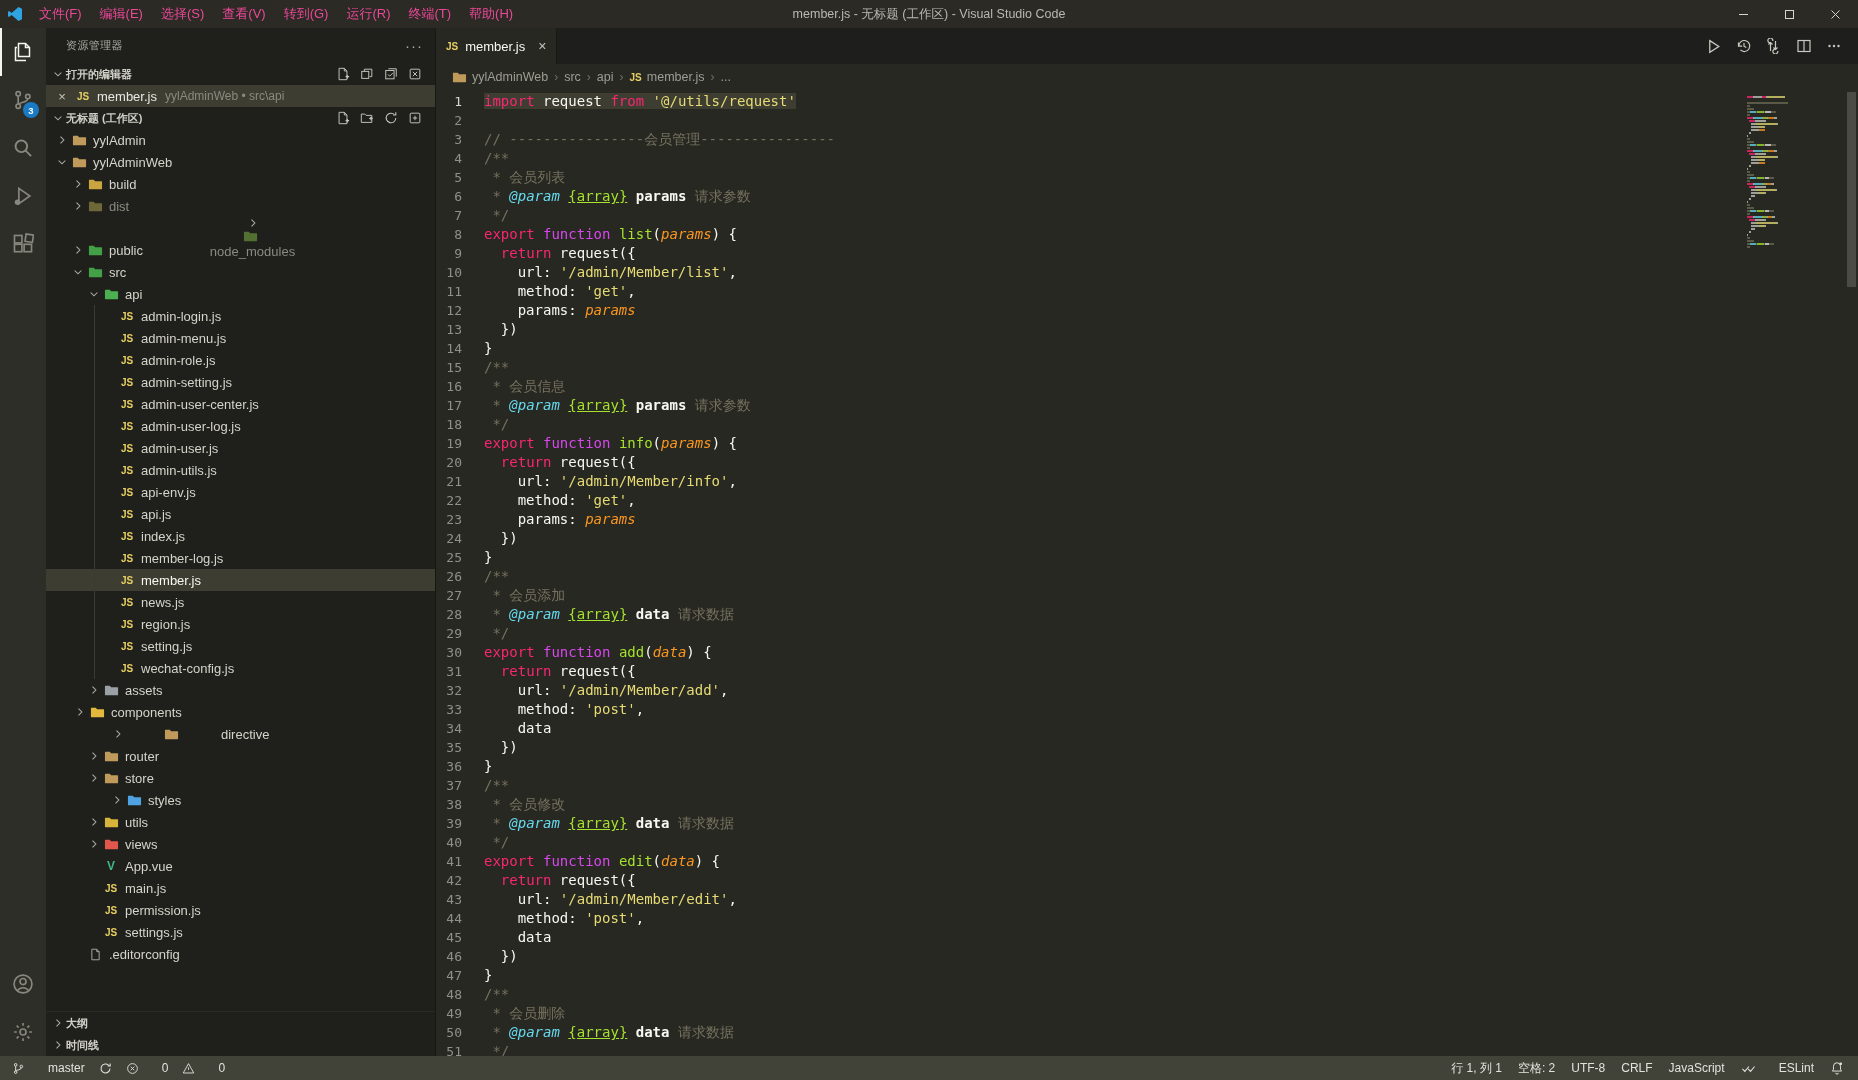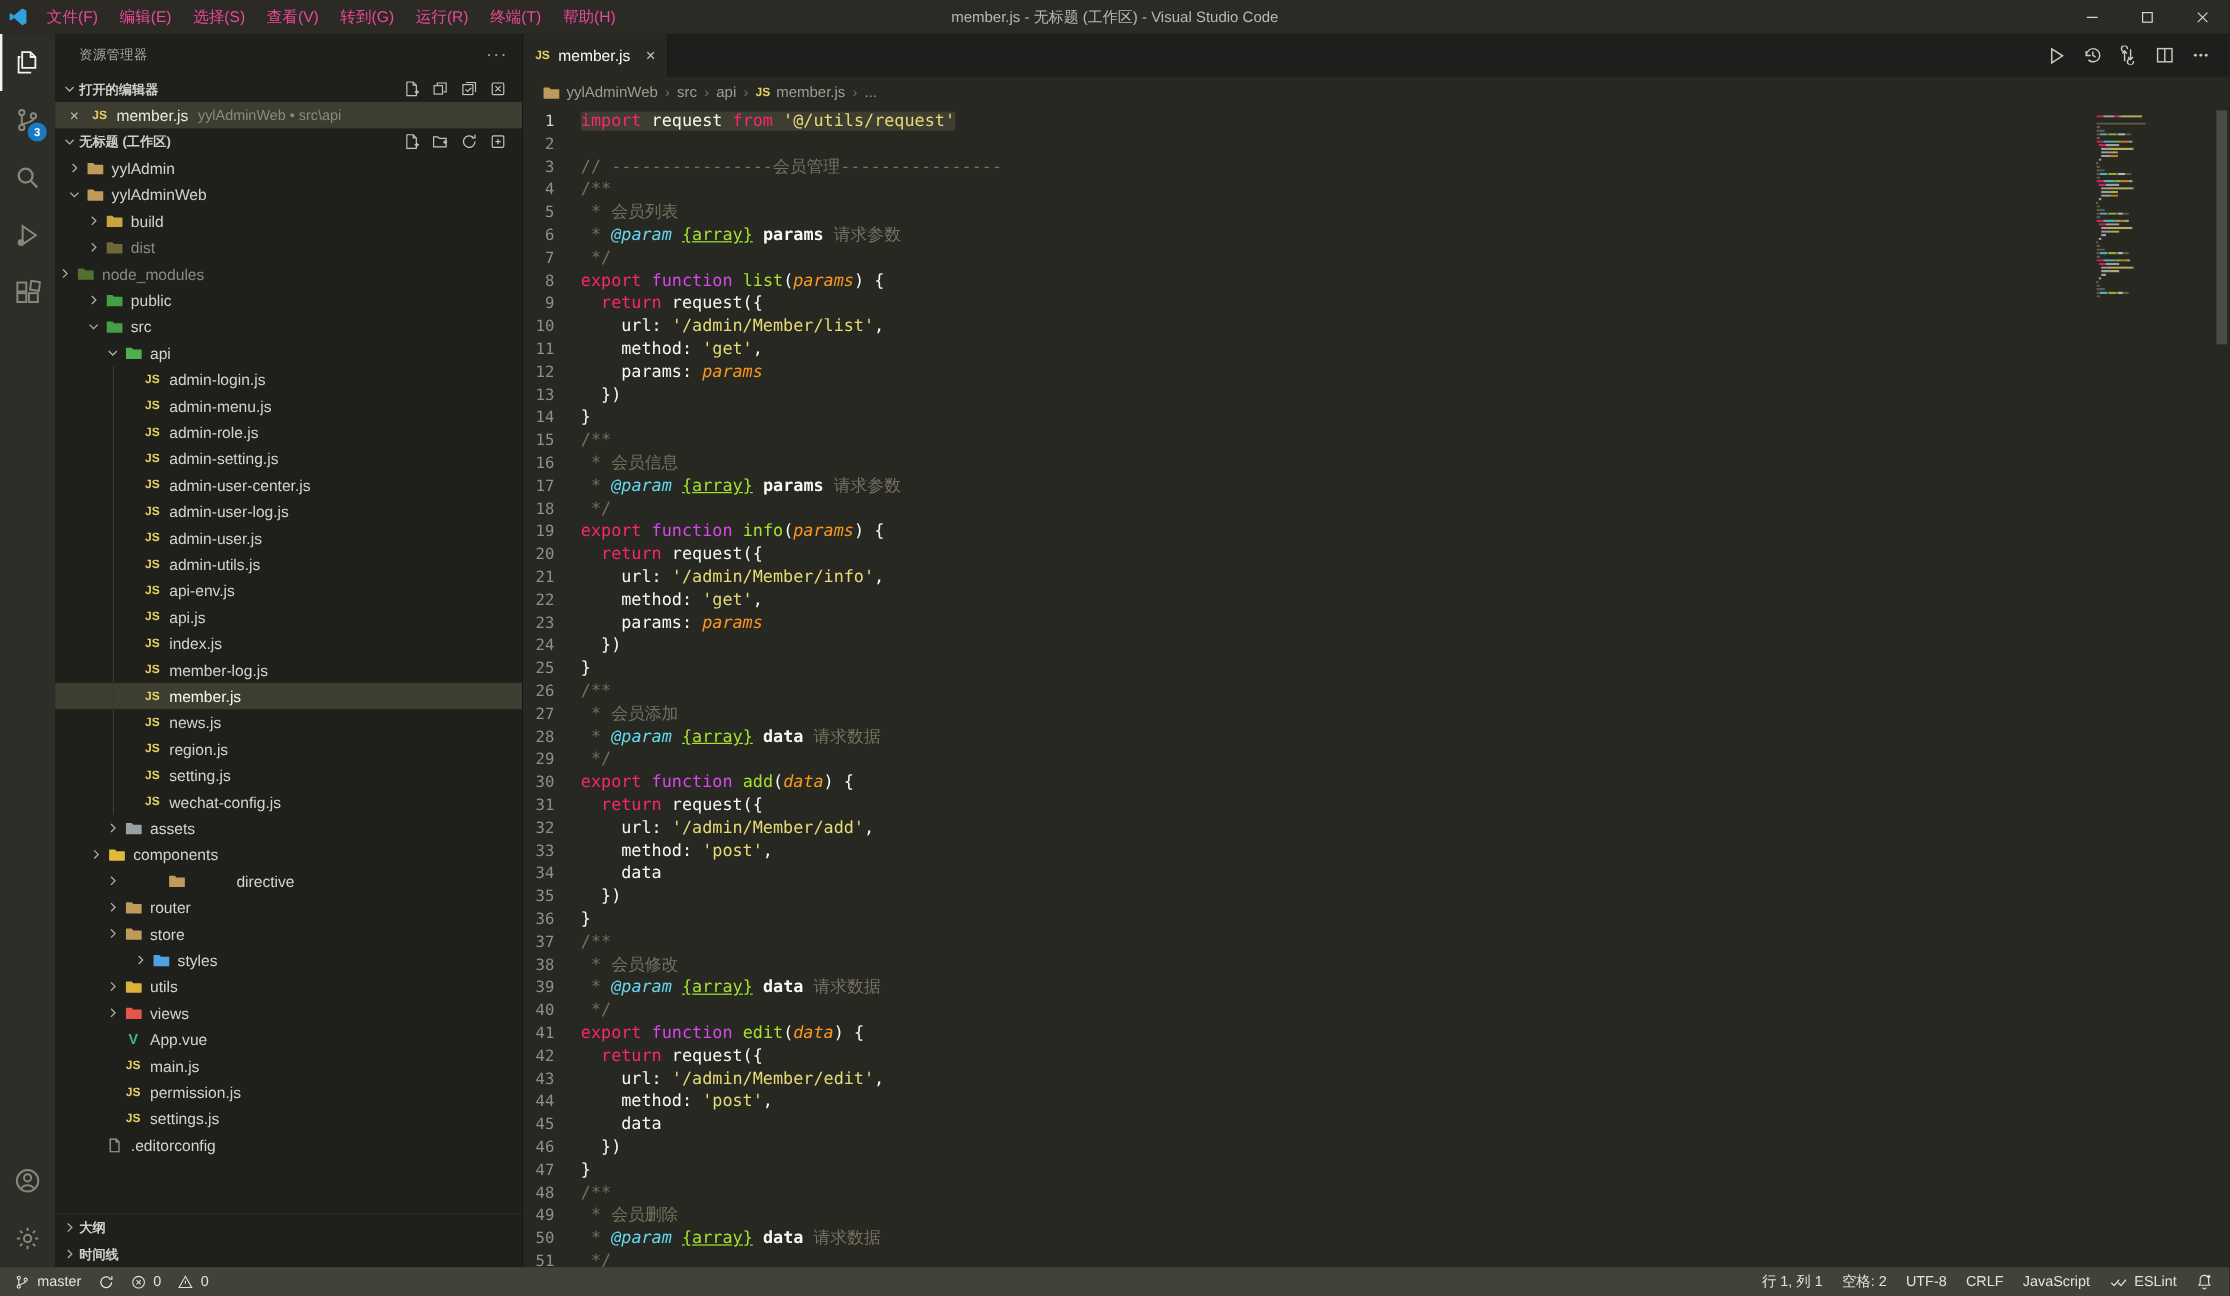--- a/index.html
+++ b/index.html
@@ -80,21 +80,21 @@
   .minimap { width:104px; flex-shrink:0; padding:6px 8px 0 6px; }
   .mm-line { height:2px; margin-bottom:1px; white-space:nowrap; overflow:hidden; }
   .mm-seg { display:inline-block; height:2px; vertical-align:top; opacity:.75; }
   .vscroll { width:13px; flex-shrink:0; position:relative; }
   .vscroll .thumb { position:absolute; top:2px; left:2px; width:9px; height:195px; background:rgba(170,170,160,.28); }
 
   
   .statusbar { height:24px; background:#414339; display:flex; align-items:center; font-size:12px; color:#e2e2da; flex-shrink:0; }
   .sb-left { display:flex; align-items:center; gap:14px; padding-left:12px; }
   .sb-right { margin-left:auto; display:flex; align-items:center; gap:16px; padding-right:14px; }
-  .sb-item { display:flex; align-items:center; gap:6px; }
+  .sb-item { display:flex; align-items:center; gap:23px; }
   svg { display:block; }
 </style>
 </head>
 <body>
 
 <div class="window">
 
   <div class="titlebar">
     <div class="vscode-logo">
       <svg width="16" height="16" viewBox="0 0 16 16">
@@ -319,21 +319,21 @@
                 <path d="M6 3.5L10.5 8 6 12.5" fill="none" stroke="currentColor" stroke-width="1.4"></path>
               </svg>
             </span>
             <span class="icon-slot">
               <svg width="15" height="15" viewBox="0 0 16 16">
                 <path d="M1.5 3h4.6l1.5 1.6h6.9c.3 0 .5.2.5.5v7.4c0 .3-.2.5-.5.5H1.5c-.3 0-.5-.2-.5-.5V3.5c0-.3.2-.5.5-.5z" fill="#b0a14f"></path>
               </svg>
             </span>
             <span class="lbl">dist</span>
           </div>
-          <div class="row dim" style="">
+          <div class="row dim" style="padding-left: 24px; flex-direction: column;">
             <span class="twisty">
               <svg width="12" height="12" viewBox="0 0 16 16">
                 <path d="M6 3.5L10.5 8 6 12.5" fill="none" stroke="currentColor" stroke-width="1.4"></path>
               </svg>
             </span>
             <span class="icon-slot">
               <svg width="15" height="15" viewBox="0 0 16 16">
                 <path d="M1.5 3h4.6l1.5 1.6h6.9c.3 0 .5.2.5.5v7.4c0 .3-.2.5-.5.5H1.5c-.3 0-.5-.2-.5-.5V3.5c0-.3.2-.5.5-.5z" fill="#7fb347"></path>
               </svg>
             </span>
@@ -516,21 +516,21 @@
                 <path d="M6 3.5L10.5 8 6 12.5" fill="none" stroke="currentColor" stroke-width="1.4"></path>
               </svg>
             </span>
             <span class="icon-slot">
               <svg width="15" height="15" viewBox="0 0 16 16">
                 <path d="M1.5 3h4.6l1.5 1.6h6.9c.3 0 .5.2.5.5v7.4c0 .3-.2.5-.5.5H1.5c-.3 0-.5-.2-.5-.5V3.5c0-.3.2-.5.5-.5z" fill="#e2b93d"></path>
               </svg>
             </span>
             <span class="lbl">components</span>
           </div>
-          <div class="row" style="padding-left: 40px; gap: 36px;">
+          <div class="row" style="padding-left: 64px; gap: 36px;">
             <span class="twisty">
               <svg width="12" height="12" viewBox="0 0 16 16">
                 <path d="M6 3.5L10.5 8 6 12.5" fill="none" stroke="currentColor" stroke-width="1.4"></path>
               </svg>
             </span>
             <span class="icon-slot">
               <svg width="15" height="15" viewBox="0 0 16 16">
                 <path d="M1.5 3h4.6l1.5 1.6h6.9c.3 0 .5.2.5.5v7.4c0 .3-.2.5-.5.5H1.5c-.3 0-.5-.2-.5-.5V3.5c0-.3.2-.5.5-.5z" fill="#c09a5b"></path>
               </svg>
             </span>

